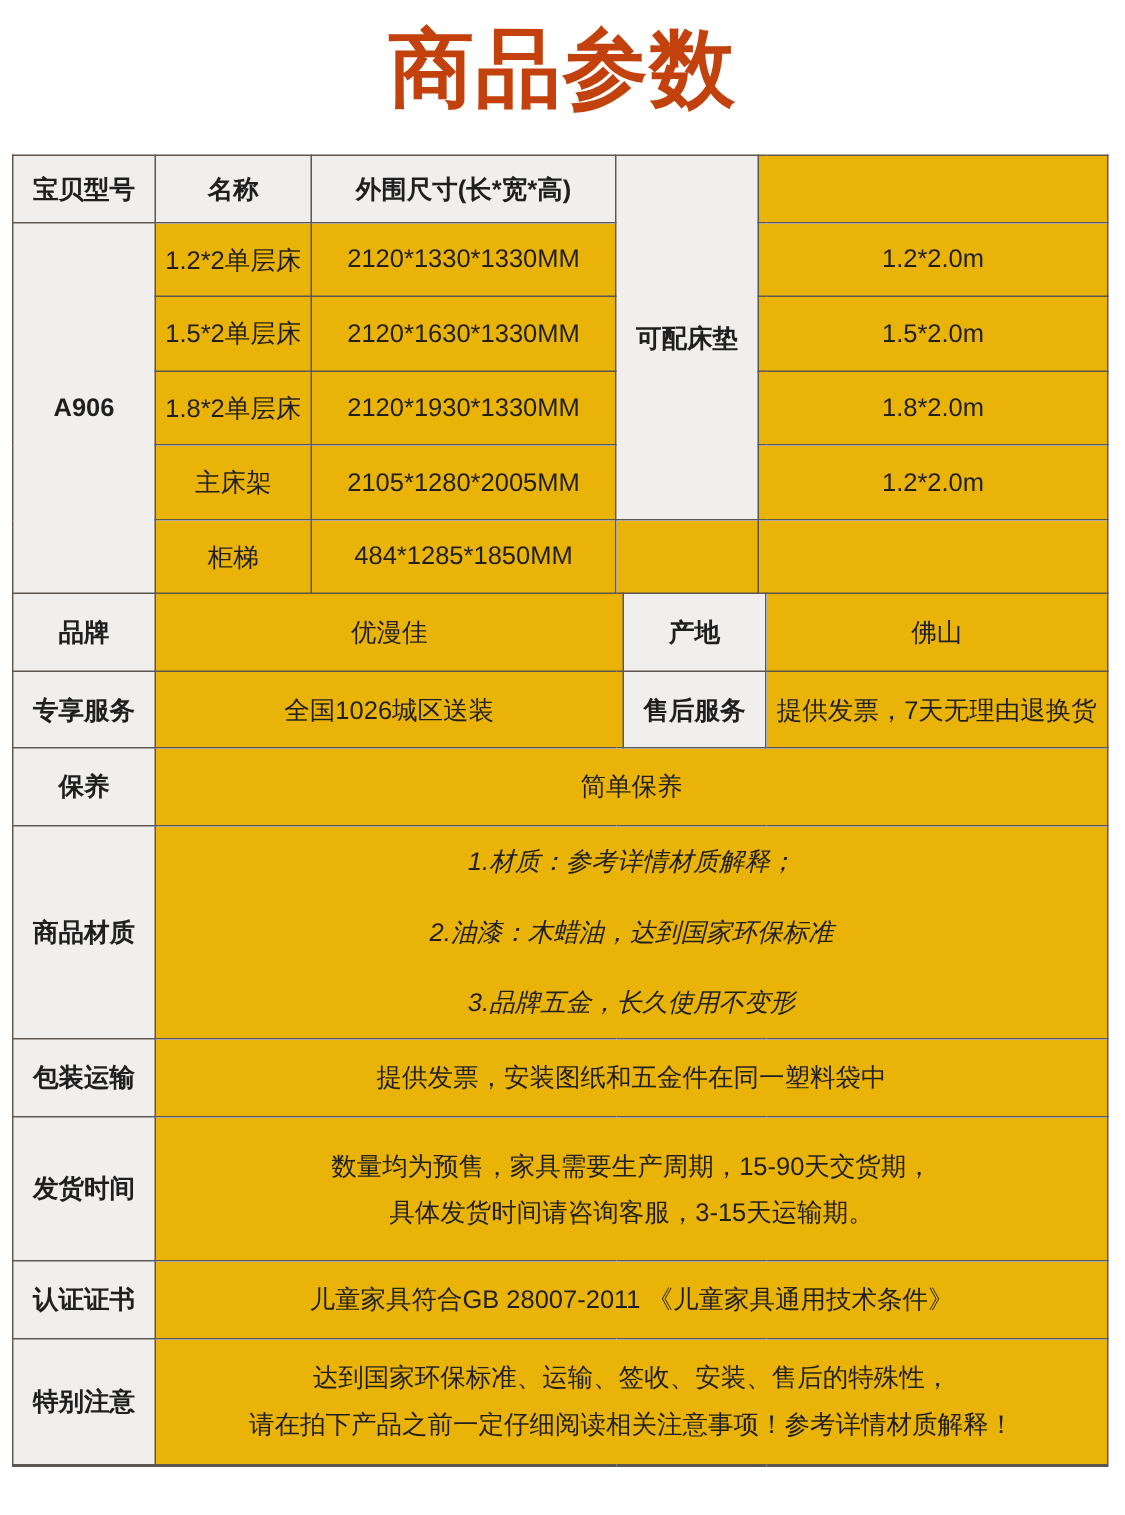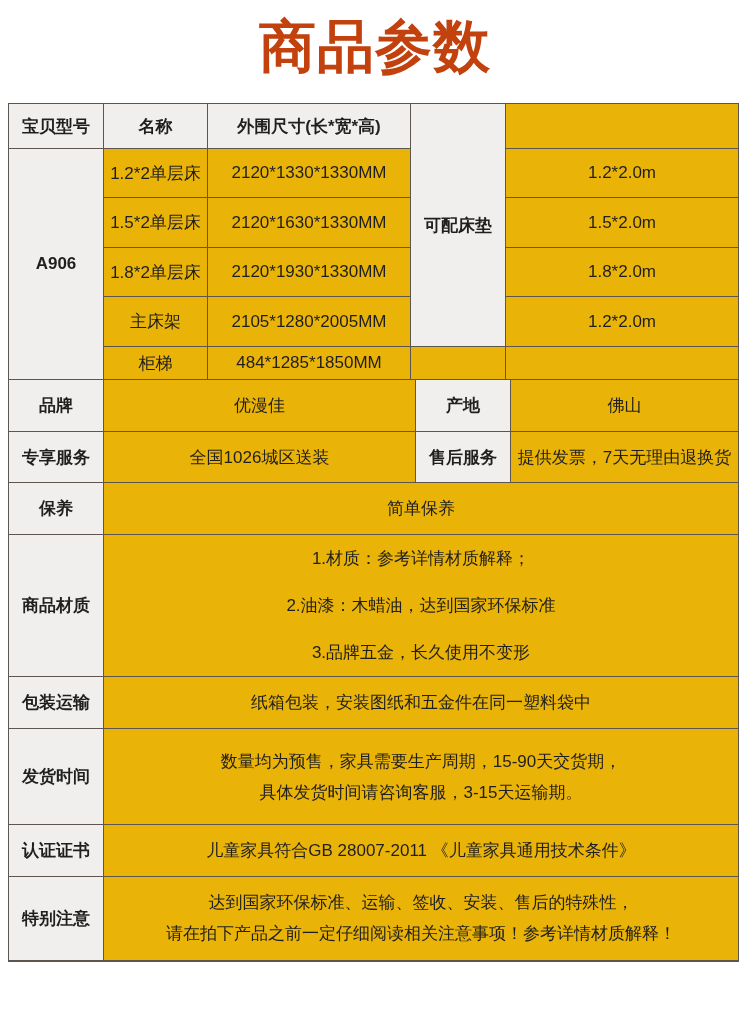--- a/index.html
+++ b/index.html
@@ -36,21 +36,21 @@
   td.lbl{
     background:#f0efed;
     font-weight:bold;
     font-size:18px;
     color:#111;
   }
   td.val{background:#eab308;}
   td.left{text-align:left;padding-left:13px;padding-right:8px;}
   td.mat-cell{padding-bottom:44px;}
   td.model-cell{padding-bottom:16px;font-size:19px;}
-  .lines3 div{line-height:47px;}
+  .lines3 div{line-height:47px;font-style:italic;}
   .lines2 div{line-height:31px;text-align:center;}
 </style>
 </head>
 <body>
 
 <div class="page">
 
   <h1 class="page-title">商品参数</h1>
 
   <table class="params">
@@ -91,21 +91,21 @@
       <td class="val">2120*1930*1330MM</td>
       <td class="val" colspan="2">1.8*2.0m</td>
     </tr>
 
     <tr style="height:50px">
       <td class="val">主床架</td>
       <td class="val">2105*1280*2005MM</td>
       <td class="val" colspan="2">1.2*2.0m</td>
     </tr>
 
-    <tr style="height:33px">
+    <tr style="height:49px">
       <td class="val">柜梯</td>
       <td class="val">484*1285*1850MM</td>
       <td class="val" colspan="2"></td>
       <td class="val" colspan="2"></td>
     </tr>
 
     <tr style="height:52px">
       <td class="lbl">品牌</td>
       <td class="val left" colspan="3">优漫佳</td>
       <td class="lbl" colspan="2">产地</td>
@@ -128,21 +128,21 @@
       <td class="lbl">商品材质</td>
       <td class="val left lines3" colspan="6">
         <div>1.材质：参考详情材质解释；</div>
         <div>2.油漆：木蜡油，达到国家环保标准</div>
         <div>3.品牌五金，长久使用不变形</div>
       </td>
     </tr>
 
     <tr style="height:52px">
       <td class="lbl">包装运输</td>
-      <td class="val left" colspan="6">纸箱包装，安装图纸和五金件在同一塑料袋中</td>
+      <td class="val left" colspan="6">提供发票，安装图纸和五金件在同一塑料袋中</td>
     </tr>
 
     <tr style="height:96px">
       <td class="lbl">发货时间</td>
       <td class="val left lines2" colspan="6">
         <div>数量均为预售，家具需要生产周期，15-90天交货期，</div>
         <div>具体发货时间请咨询客服，3-15天运输期。</div>
       </td>
     </tr>
 

